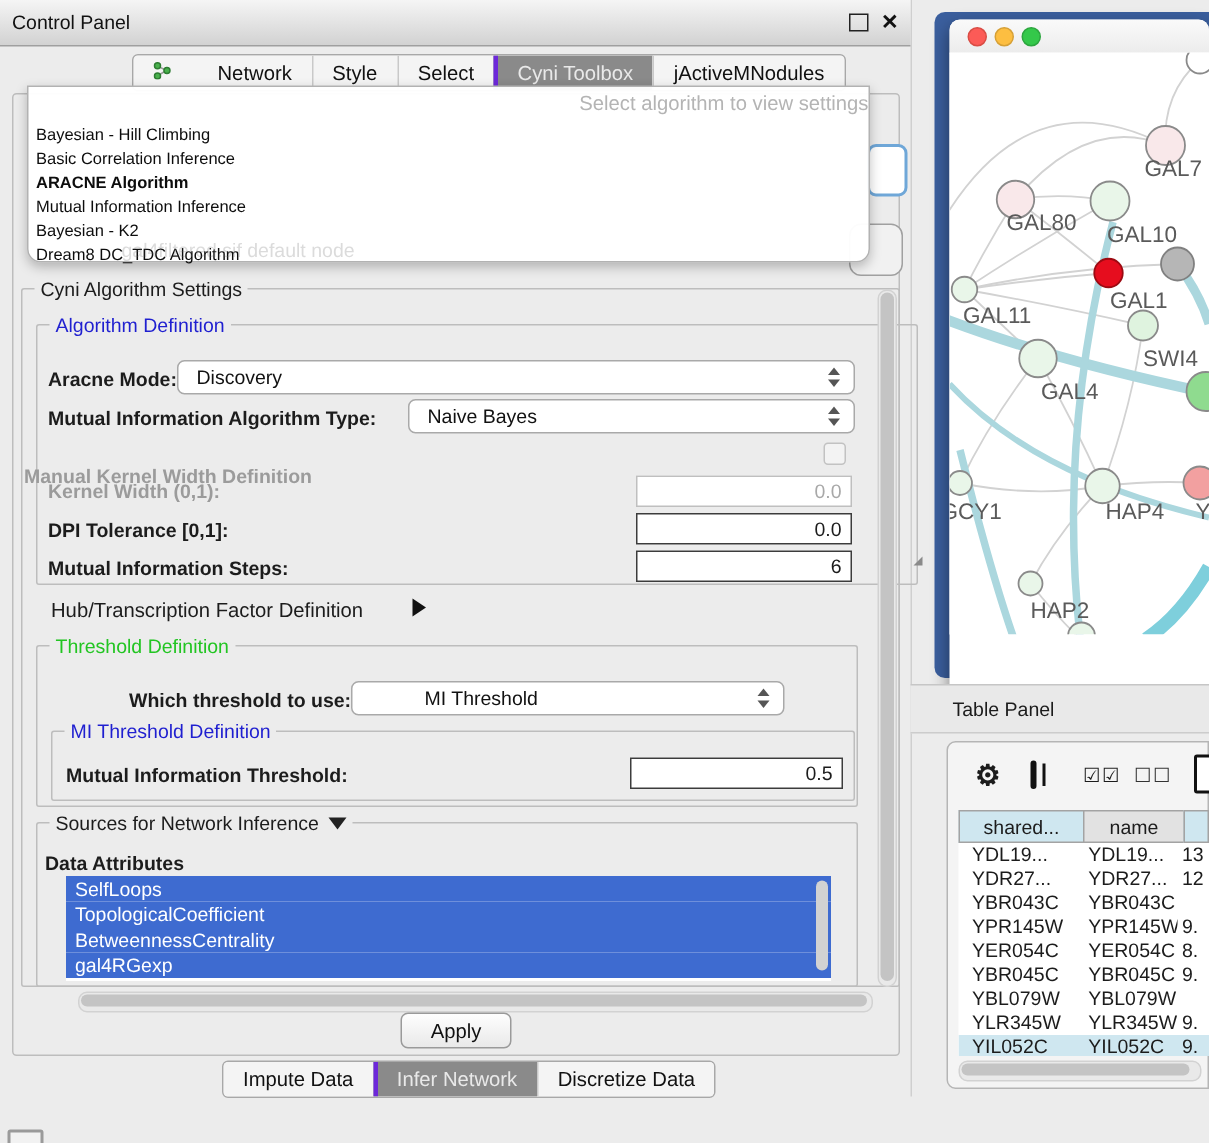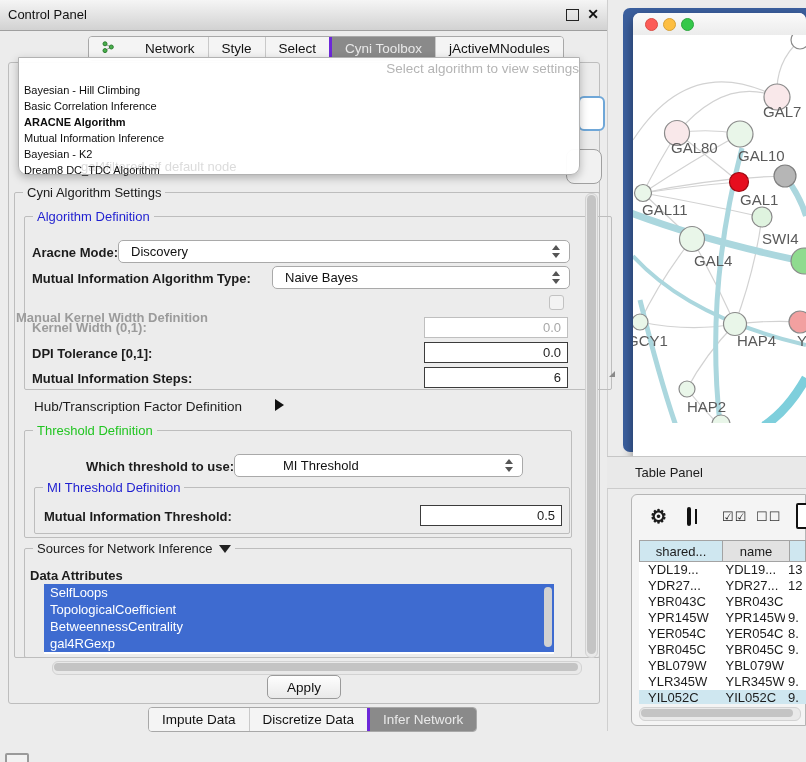--- a/index.html
+++ b/index.html
@@ -205,25 +205,25 @@
   </div>
 
   <div class="abs btn" style="left:267px;top:675px;width:72px;height:22px;">
     <span>Apply</span>
   </div>
 
   <div class="abs tabbar" style="left:148px;top:707px;">
     <span class="seg">
         <span>Impute Data</span>
       </span>
-    <span class="seg">
-        <span>Discretize Data</span>
-      </span>
     <span class="seg sel">
         <span>Infer Network</span>
+      </span>
+    <span class="seg">
+        <span>Discretize Data</span>
       </span>
   </div>
 
   <div class="abs" style="left:578px;top:96px;width:23px;height:31px;border:2px solid #6fa7d8;border-radius:6px;background:#fff;"></div>
   <div class="abs" style="left:566px;top:149px;width:34px;height:33px;border:1px solid #a0a0a0;border-radius:8px;background:#f1f1f1;"></div>
 
   <div class="abs dropdown">
     <span class="prompt">Select algorithm to view settings</span>
     <div class="abs" style="left:0;top:24px;width:100%;">
       <div class="ditem">Bayesian - Hill Climbing</div>

